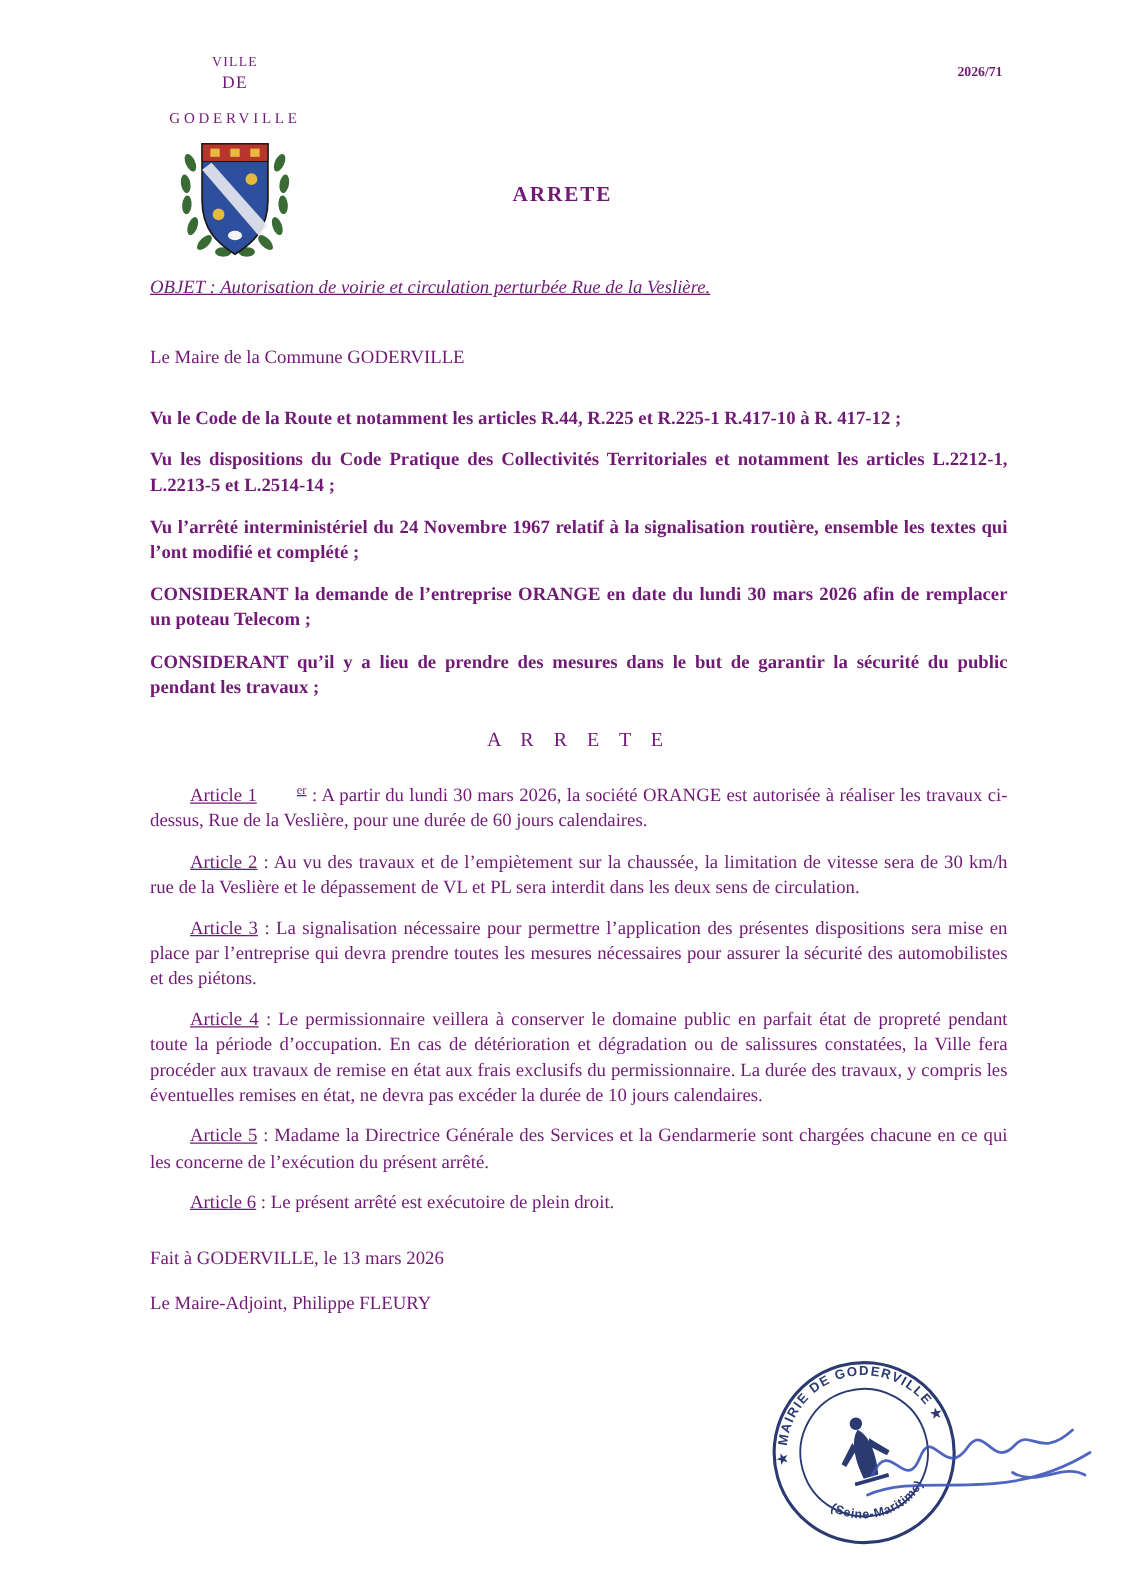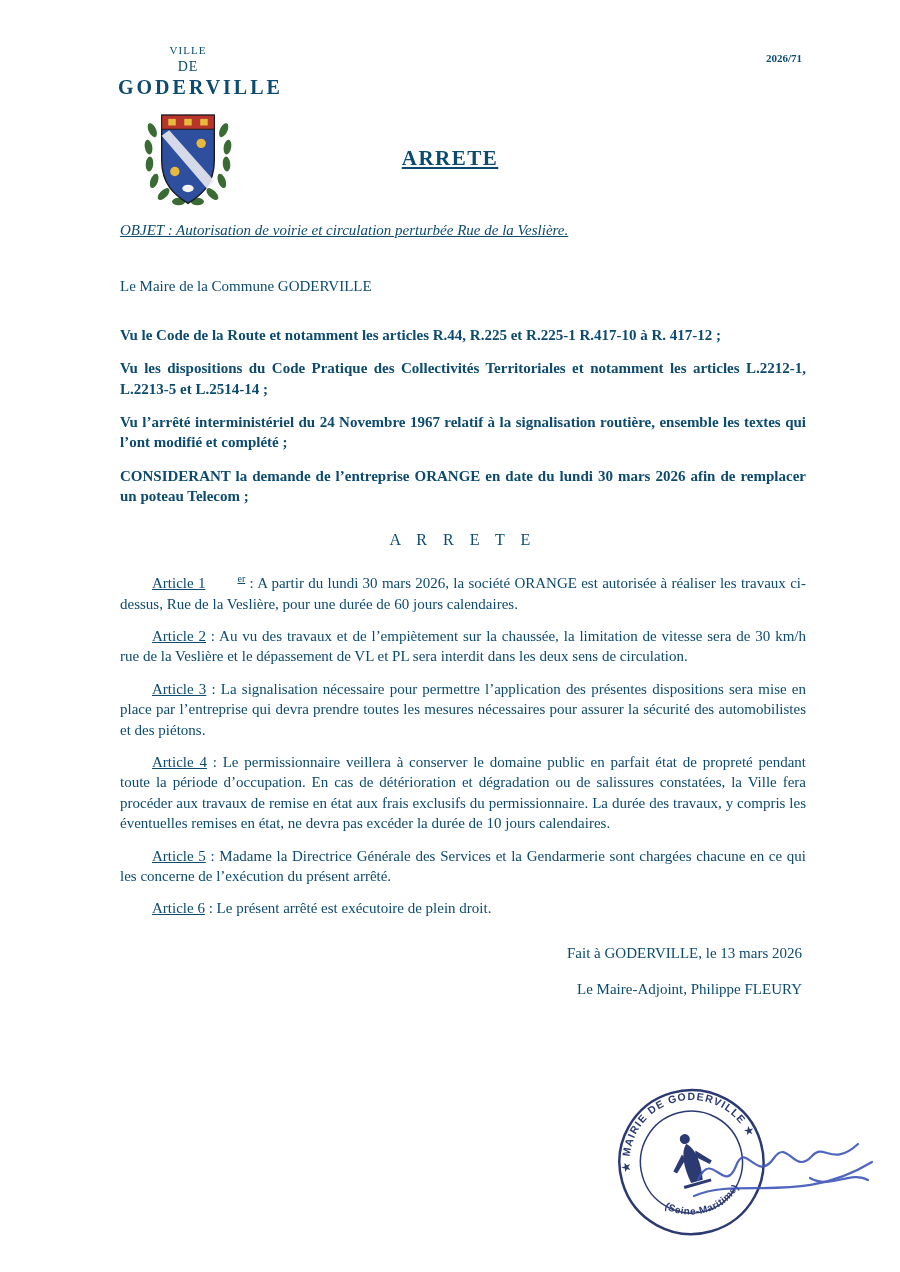--- a/index.html
+++ b/index.html
@@ -3,63 +3,62 @@
 <meta charset="utf-8">
 <style>
   * { margin:0; padding:0; box-sizing:border-box; }
   html,body { background:#e8e8e8; }
   .page {
     position:relative;
     width:900px; height:1272px;
     margin:0 auto;
     background:#ffffff;
     font-family:"Liberation Serif", serif;
-    color:#0c4a6e;
+    color:#701a75;
     overflow:hidden;
   }
   
   .ville-block {
     position:absolute; top:44px; left:118px; width:140px;
     text-align:center; line-height:1.25;
   }
   .ville-line1 { font-size:11px; letter-spacing:1px; }
   .ville-line2 { font-size:14px; letter-spacing:1px; }
-  .ville-line3 { font-size:20px; font-weight:bold; letter-spacing:3px; margin-top:0; }
+  .ville-line3 { font-size:12px; font-weight:normal; letter-spacing:3px; margin-top:12px; }
   .doc-number {
     position:absolute; top:52px; right:98px;
     font-weight:bold; font-size:11px;
   }
   .crest { position:absolute; top:102px; left:140px; }
   .main-title {
     position:absolute; top:146px; left:0; width:100%;
     text-align:center;
   }
   .main-title span {
-    font-weight:bold; font-size:21px; letter-spacing:1.5px;
-    text-decoration:underline;
+    font-weight:bold; font-size:17px; letter-spacing:1.5px;
   }
   
   .content {
     position:absolute; top:220px; left:120px; width:686px;
     font-size:15px; line-height:1.36;
   }
   .objet {
     font-style:italic; text-decoration:underline;
     margin-bottom:36px;
   }
   .intro { margin-bottom:28px; }
   .recital { text-align:justify; margin-bottom:13px;font-weight:bold; }
   .section-title {
     text-align:center; font-weight:normal; font-size:16px;
     letter-spacing:6px; margin:22px 0 22px 0;
   }
   .article { text-align:justify; margin-bottom:12px; }
   .article-label, .article sup { text-decoration:underline;margin-left:32px; }
   sup { font-size:10px; }
-  .closing { margin-top:24px; text-align:right; }
+  .closing { margin-top:24px; }
   .closing p { margin-bottom:16px; padding-right:4px; }
   
   .stamp {
     position:absolute; top:1082px; left:612px;
     transform:rotate(-16deg);
   }
   .signature {
     position:absolute; top:1118px; left:690px;
   }
 </style>
@@ -117,20 +116,21 @@
   <div class="content">
 
     <p class="objet">OBJET : Autorisation de voirie et circulation perturbée Rue de la Veslière.</p>
 
     <p class="intro">Le Maire de la Commune GODERVILLE</p>
 
     <p class="recital">Vu le Code de la Route et notamment les articles R.44, R.225 et R.225-1 R.417-10 à R. 417-12 ;</p>
     <p class="recital">Vu les dispositions du Code Pratique des Collectivités Territoriales et notamment les articles L.2212-1, L.2213-5 et L.2514-14 ;</p>
     <p class="recital">Vu l’arrêté interministériel du 24 Novembre 1967 relatif à la signalisation routière, ensemble les textes qui l’ont modifié et complété ;</p>
     <p class="recital">CONSIDERANT la demande de l’entreprise ORANGE en date du lundi 30 mars 2026 afin de remplacer un poteau Telecom ;</p>
+    <p class="recital">CONSIDERANT qu’il y a lieu de prendre des mesures dans le but de garantir la sécurité du public pendant les travaux ;</p>
 
     <p class="section-title">A R R E T E</p>
 
     <p class="article"><span class="article-label">Article 1</span><sup>er</sup><span> : A partir du lundi 30 mars 2026, la société ORANGE est autorisée à réaliser les travaux ci-dessus, Rue de la Veslière, pour une durée de 60 jours calendaires.</span></p>
 
     <p class="article"><span class="article-label">Article 2</span><span> : Au vu des travaux et de l’empiètement sur la chaussée, la limitation de vitesse sera de 30 km/h rue de la Veslière et le dépassement de VL et PL sera interdit dans les deux sens de circulation.</span></p>
 
     <p class="article"><span class="article-label">Article 3</span><span> : La signalisation nécessaire pour permettre l’application des présentes dispositions sera mise en place par l’entreprise qui devra prendre toutes les mesures nécessaires pour assurer la sécurité des automobilistes et des piétons.</span></p>
 
     <p class="article"><span class="article-label">Article 4</span><span> : Le permissionnaire veillera à conserver le domaine public en parfait état de propreté pendant toute la période d’occupation. En cas de détérioration et dégradation ou de salissures constatées, la Ville fera procéder aux travaux de remise en état aux frais exclusifs du permissionnaire. La durée des travaux, y compris les éventuelles remises en état, ne devra pas excéder la durée de 10 jours calendaires.</span></p>

